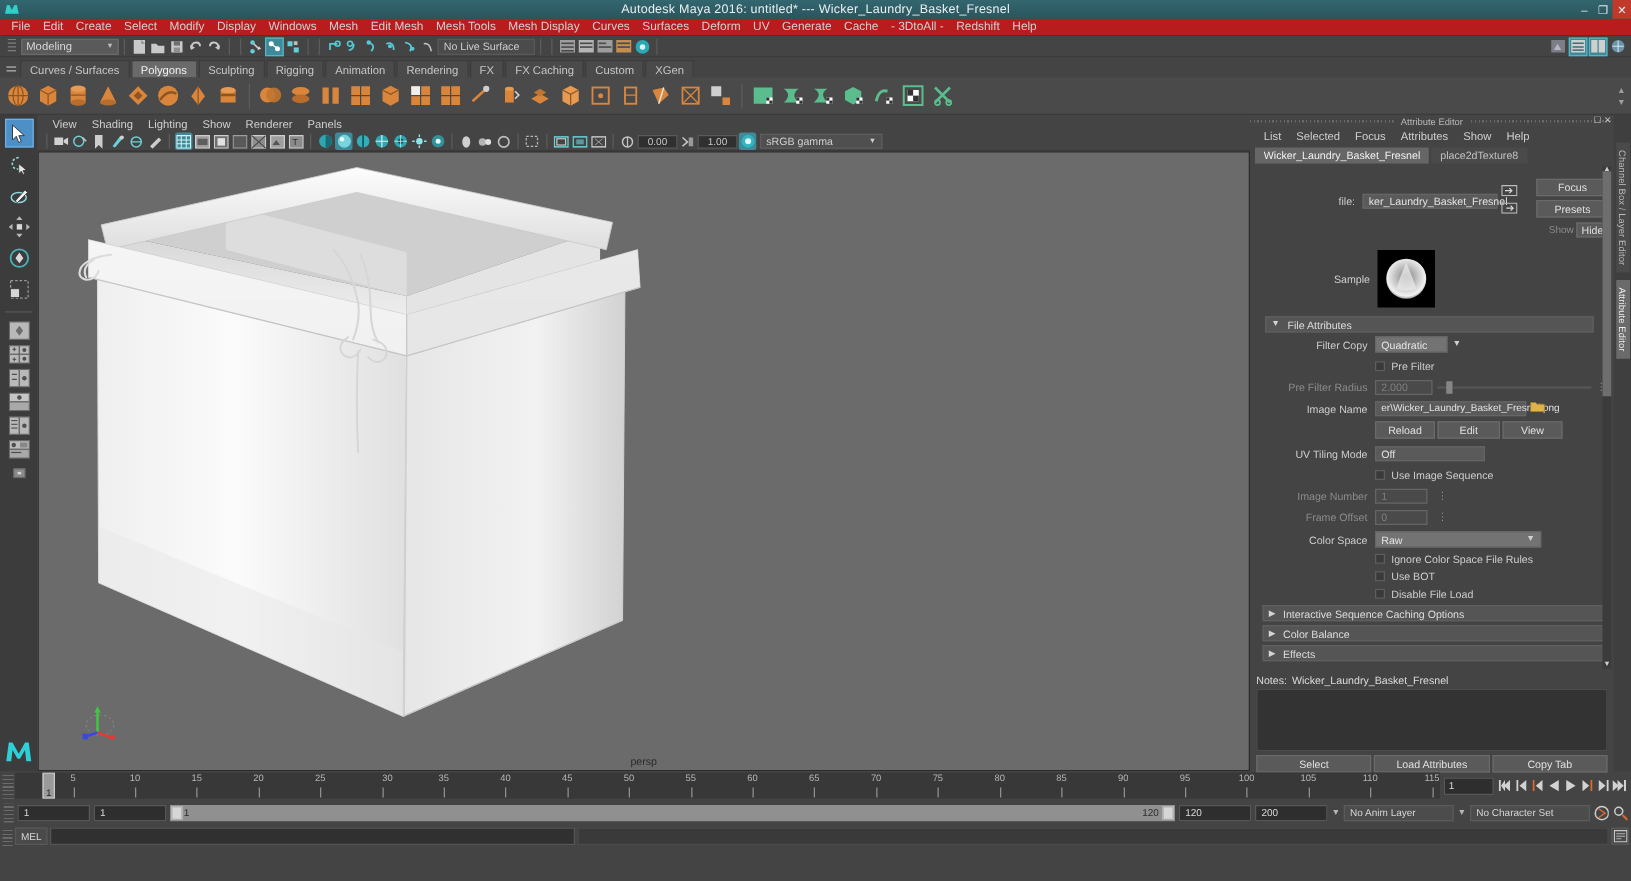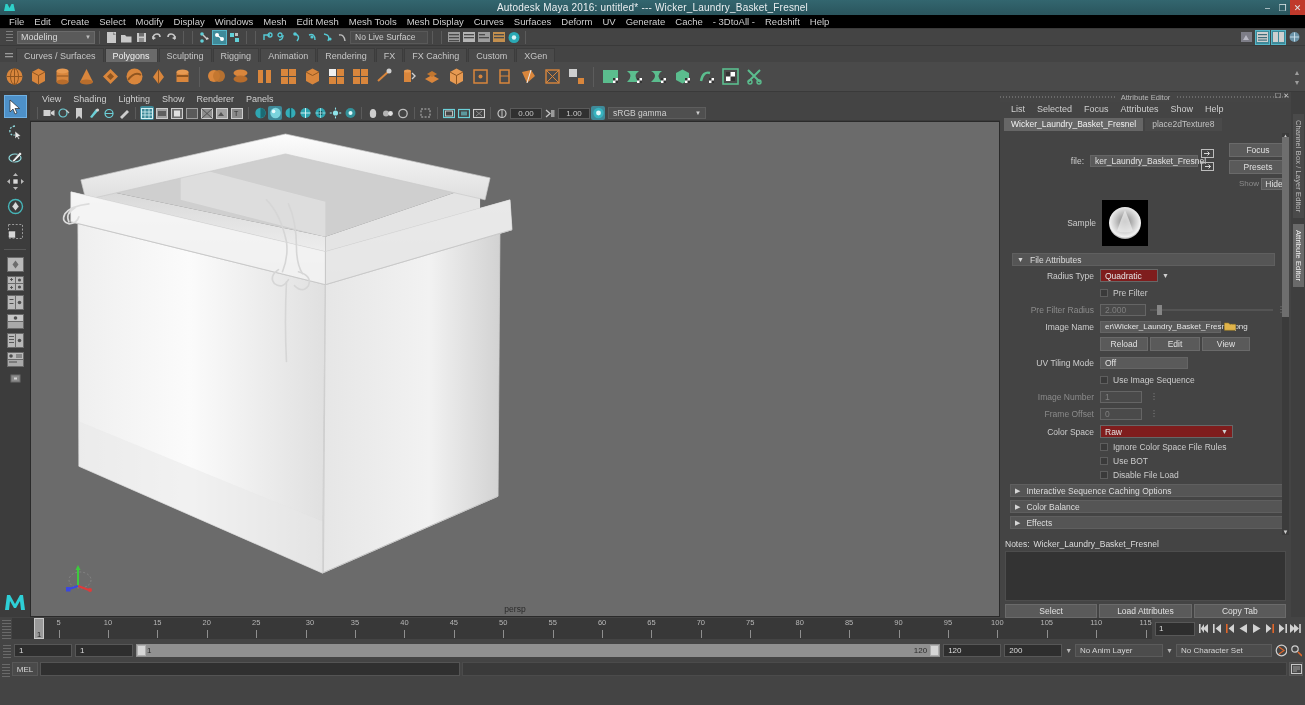--- a/index.html
+++ b/index.html
@@ -23,21 +23,21 @@
     position:absolute; left:0; right:0; text-align:center;
     font-size:10px; color:#e9eef0; letter-spacing:.2px;
   }
   .tb-btns{ margin-left:auto; display:flex; height:15px; z-index:2; }
   .tb-btn{ width:15px; height:15px; display:flex; align-items:center; justify-content:center;
            color:#dfe8ea; font-size:9px; }
   .tb-btn.close{ background:#c0392b; }
 
   
   .menubar{
-    height:14px; background:#000000; display:flex; align-items:center;
+    height:14px; background:#b91c1c; display:flex; align-items:center;
     padding-left:4px; border-bottom:1px solid #3a3a3a;
   }
   .menubar .mi{ padding:0 5px; font-size:9.5px; color:#cfcfcf; line-height:14px; white-space:nowrap; }
 
   
   .statusline{
     height:17px; background:#444; display:flex; align-items:center; gap:0px;
     padding-left:2px; border-bottom:1px solid #393939;
   }
   .modesel{
@@ -124,21 +124,21 @@
   .ae-tab{ height:13px; padding:0 7px; font-size:8.5px; line-height:13px; color:#c2c2c2; background:#4a4a4a;}
   .ae-tab.active{ background:#666; color:#f1f1f1; }
   .ae-body{ flex:1; background:#444; position:relative; overflow:hidden; padding-top:4px; }
 
   .row{ display:flex; align-items:center; height:15px; margin-bottom:2px; }
   .lbl{ width:100px; text-align:right; padding-right:6px; font-size:8.5px; color:#cdcdcd; }
   .lbl.dim{ color:#8b8b8b; }
   .field{ height:12px; background:#5a5a5a; border:1px solid #656565; font-size:8.5px;
           color:#e2e2e2; display:flex; align-items:center; padding:0 4px; }
   .field.dimf{ background:#4a4a4a; color:#7f7f7f; }
-  .drop{ height:13px; background:#7f1d1d; border:1px solid #676767; display:flex;
+  .drop{ height:13px; background:#737373; border:1px solid #676767; display:flex;
          align-items:center; padding:0 4px; font-size:8.5px; color:#e4e4e4; }
   .drop .caret{ margin-left:auto; font-size:7px; color:#d0d0d0; }
   .chk{ width:8px; height:8px; background:#3a3a3a; border:1px solid #5e5e5e; margin-right:5px; }
   .cklbl{ font-size:8.5px; color:#cdcdcd; }
   .btn{ height:14px; background:#5a5a5a; border:1px solid #6a6a6a; font-size:8.5px;
         color:#e0e0e0; display:flex; align-items:center; justify-content:center; }
   .sect{ height:13px; background:#555; border:1px solid #5f5f5f; display:flex;
          align-items:center; padding-left:4px; font-size:8.5px; color:#ddd; margin:3px 4px 2px 10px;}
   .sect .arr{ margin-right:6px; font-size:7px; color:#d5d5d5; }
   .sample-sw{ width:46px; height:46px; background:#000; display:flex; align-items:center; justify-content:center; }
@@ -1160,21 +1160,21 @@
               </svg>
             </div>
           </div>
 
           <div class="sect" style="margin-left:12px;margin-right:16px;">
             <span class="arr">▼</span>
             <span>File Attributes</span>
           </div>
 
           <div class="row">
-            <div class="lbl">Radius Type</div>
+            <div class="lbl">Filter Copy</div>
             <div class="drop" style="width:58px;">
               <span>Quadratic</span>
             </div>
             <span style="font-size:7px;color:#d0d0d0;margin-left:4px;">▼</span>
           </div>
 
           <div class="row">
             <div class="lbl"></div>
             <div class="chk"></div>
             <div class="cklbl">Pre Filter</div>

